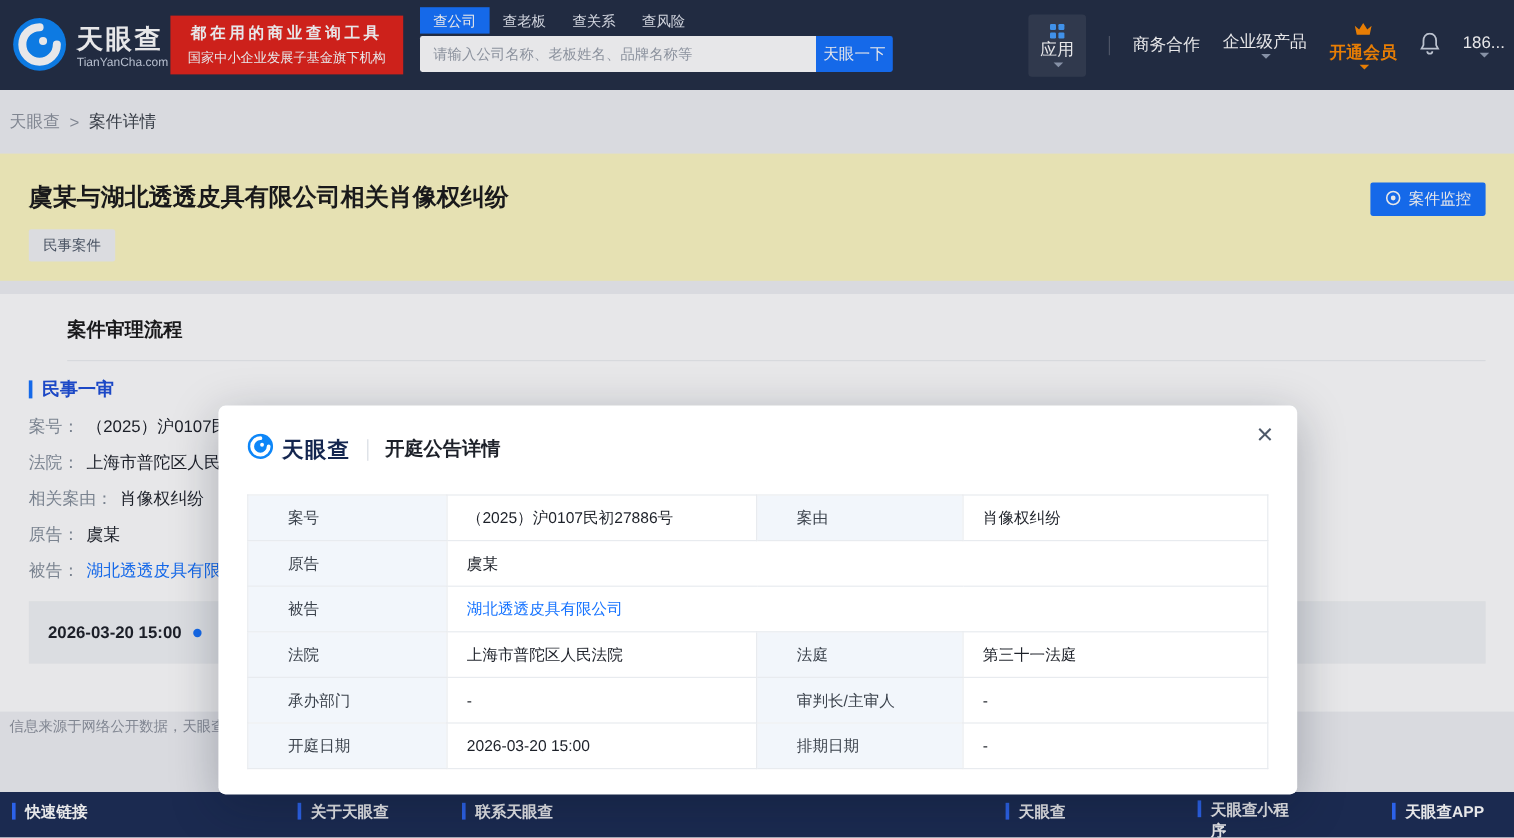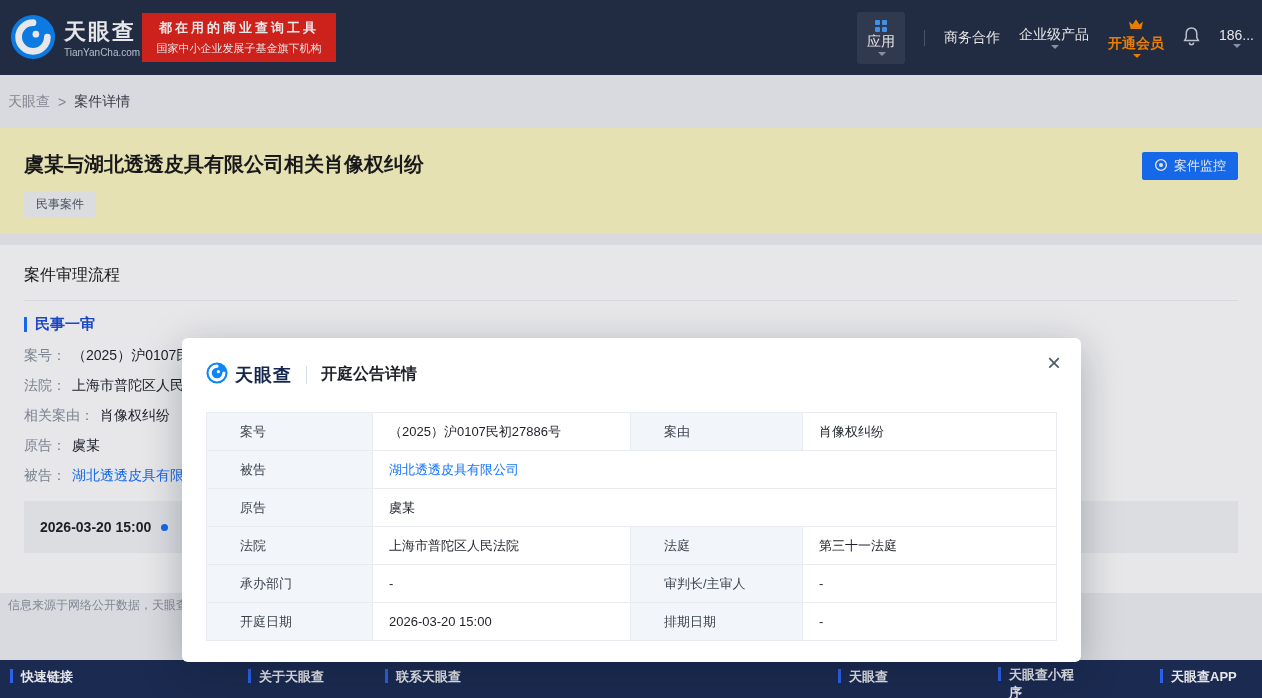--- a/index.html
+++ b/index.html
@@ -53,21 +53,21 @@
   .title-card { position:absolute; top:128px; left:0; right:0; height:106px; background:#fef9c3; }
   .case-title { padding:23px 24px 0; font-size:20px; font-weight:bold; color:#1a1a1a; }
   .case-tag { display:inline-block; margin:13px 0 0 24px; background:#f2f3f5; color:#4e5969;
     font-size:12px; padding:5px 12px; border-radius:2px; }
   .monitor-btn { position:absolute; right:24px; top:24px; height:28px; background:#1673ff; color:#fff;
     border:none; border-radius:2px; font-size:13px; display:flex; align-items:center; gap:6px;
     padding:0 12px; cursor:pointer; font-family:inherit; }
 
   
   .flow-card { position:absolute; top:245px; left:0; right:0; height:348px; background:#fff; padding:20px 24px 0; }
-  .flow-heading { font-size:16px; font-weight:normal; color:#1a1a1a; padding-bottom:14px; border-bottom:1px solid #eef0f2; }
+  .flow-heading { font-size:16px; font-weight:bold; color:#1a1a1a; padding-bottom:14px; border-bottom:1px solid #eef0f2;margin-left:32px; }
   .stage { margin-top:14px; display:flex; align-items:center; gap:8px; }
   .stage-bar { width:3px; height:15px; background:#1673ff; }
   .stage-name { font-size:15px; font-weight:bold; color:#1d4ed8; }
   .fields { margin-top:14px; }
   .field-row { display:flex; margin-bottom:15px; font-size:14px; line-height:15px; }
   .field-label { color:#86909c; margin-right:6px; white-space:nowrap; }
   .field-value { color:#1d2129; }
   .field-value.link { color:#1673ff; cursor:pointer; }
   .timeline-box { margin-top:18px; height:52px; background:#f2f4f6; display:flex; align-items:center; padding-left:16px; }
   .timeline-date { font-size:14px; font-weight:bold; color:#1d2129; }
@@ -114,20 +114,32 @@
       <span class="t1" style="display:block">天眼查</span>
       <span class="t2" style="display:block">TianYanCha.com</span>
     </span>
   </div>
 
   <div class="red-badge">
     <span class="l1">都在用的商业查询工具</span>
     <span class="l2">国家中小企业发展子基金旗下机构</span>
   </div>
 
+  <div class="search-area">
+    <div class="search-tabs">
+      <span class="search-tab active">查公司</span>
+      <span class="search-tab">查老板</span>
+      <span class="search-tab">查关系</span>
+      <span class="search-tab">查风险</span>
+    </div>
+    <div class="search-bar">
+      <input class="search-input" placeholder="请输入公司名称、老板姓名、品牌名称等" style="">
+      <button class="search-btn">天眼一下</button>
+    </div>
+  </div>
 
   <nav class="top-nav">
     <div class="nav-item apps-box">
       <span class="grid-icon">
           <i></i>
           <i></i>
           <i></i>
           <i></i>
         </span>
       <span>应用</span>
@@ -275,30 +287,30 @@
         <col>
       </colgroup>
     <tbody>
       <tr>
         <td class="lbl">案号</td>
         <td>（2025）沪0107民初27886号</td>
         <td class="lbl">案由</td>
         <td>肖像权纠纷</td>
       </tr>
       <tr>
+        <td class="lbl">原告</td>
+        <td colspan="3">虞某</td>
+      </tr>
+      <tr>
         <td class="lbl">被告</td>
         <td colspan="3">
           <span class="link">湖北透透皮具有限公司</span>
         </td>
       </tr>
       <tr>
-        <td class="lbl">原告</td>
-        <td colspan="3">虞某</td>
-      </tr>
-      <tr>
         <td class="lbl">法院</td>
         <td>上海市普陀区人民法院</td>
         <td class="lbl">法庭</td>
         <td>第三十一法庭</td>
       </tr>
       <tr>
         <td class="lbl">承办部门</td>
         <td>-</td>
         <td class="lbl">审判长/主审人</td>
         <td>-</td>

